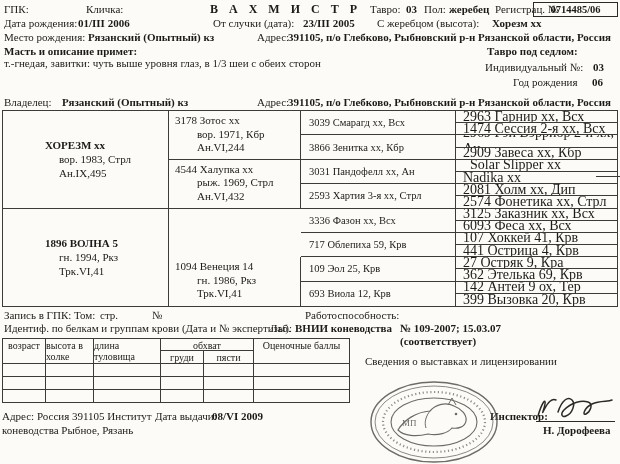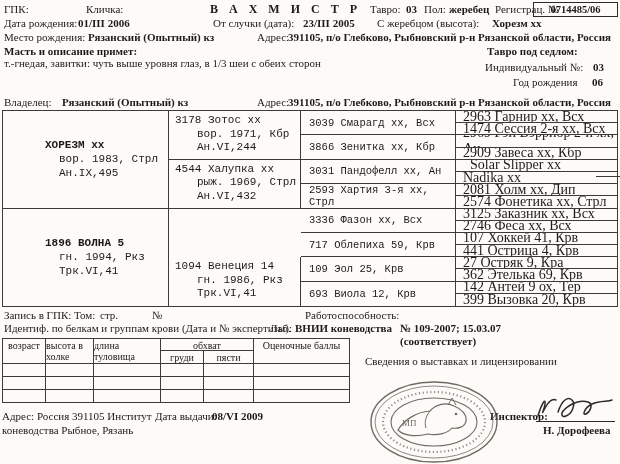--- a/index.html
+++ b/index.html
@@ -21,21 +21,21 @@
   
   .ptable {
     position:absolute; left:2px; top:110px; width:616px; height:197px;
     border:1.2px solid #3c3b38;
     display:grid;
     grid-template-columns:166px 132px 155px 1fr;
     grid-template-rows:repeat(16, 1fr);
   }
   .ptable > div { overflow:hidden; }
   .bb { border-bottom:1.2px solid #3c3b38; }
-  .br { border-right:1.2px solid #3c3b38;font-family:Liberation Mono, monospace; }
+  .br { border-right:1.2px solid #3c3b38; }
   .c1 { display:flex; flex-direction:column; justify-content:center; padding-left:42px; font-size:11px; line-height:14px; }
   .c1 .nm { font-weight:bold; }
   .c1 .ind { padding-left:14px; }
   .c2 { padding:3px 2px 0 6px; font-size:11px; line-height:13.5px; }
   .c2 .ind { padding-left:22px; }
   .c3 { display:flex; align-items:center; padding-left:8px; font-size:10.5px; }
   .c4 { display:flex; align-items:center; padding-left:7px; font-size:14px; }
   .pen-mark { position:absolute; left:596px; top:176px; width:24px; border-top:1.6px solid #3a3936; }
   
   .mtable {
@@ -173,21 +173,21 @@
     <div class="c4 bb" style="grid-area:7/4/8/5">
         <span>2081 Холм хх, Дип</span>
       </div>
     <div class="c4 bb" style="grid-area:8/4/9/5">
         <span>2574 Фонетика хх, Стрл</span>
       </div>
     <div class="c4 bb" style="grid-area:9/4/10/5">
         <span>3125 Заказник хх, Всх</span>
       </div>
     <div class="c4 bb" style="grid-area:10/4/11/5">
-        <span>2746 Феса хх, Всх</span>
+        <span>6093 Феса хх, Всх</span>
       </div>
     <div class="c4 bb" style="grid-area:11/4/12/5">
         <span>107 Хоккей 41, Крв</span>
       </div>
     <div class="c4 bb" style="grid-area:12/4/13/5">
         <span>441 Острица 4, Крв</span>
       </div>
     <div class="c4 bb" style="grid-area:13/4/14/5">
         <span>27 Остряк 9, Кра</span>
       </div>

